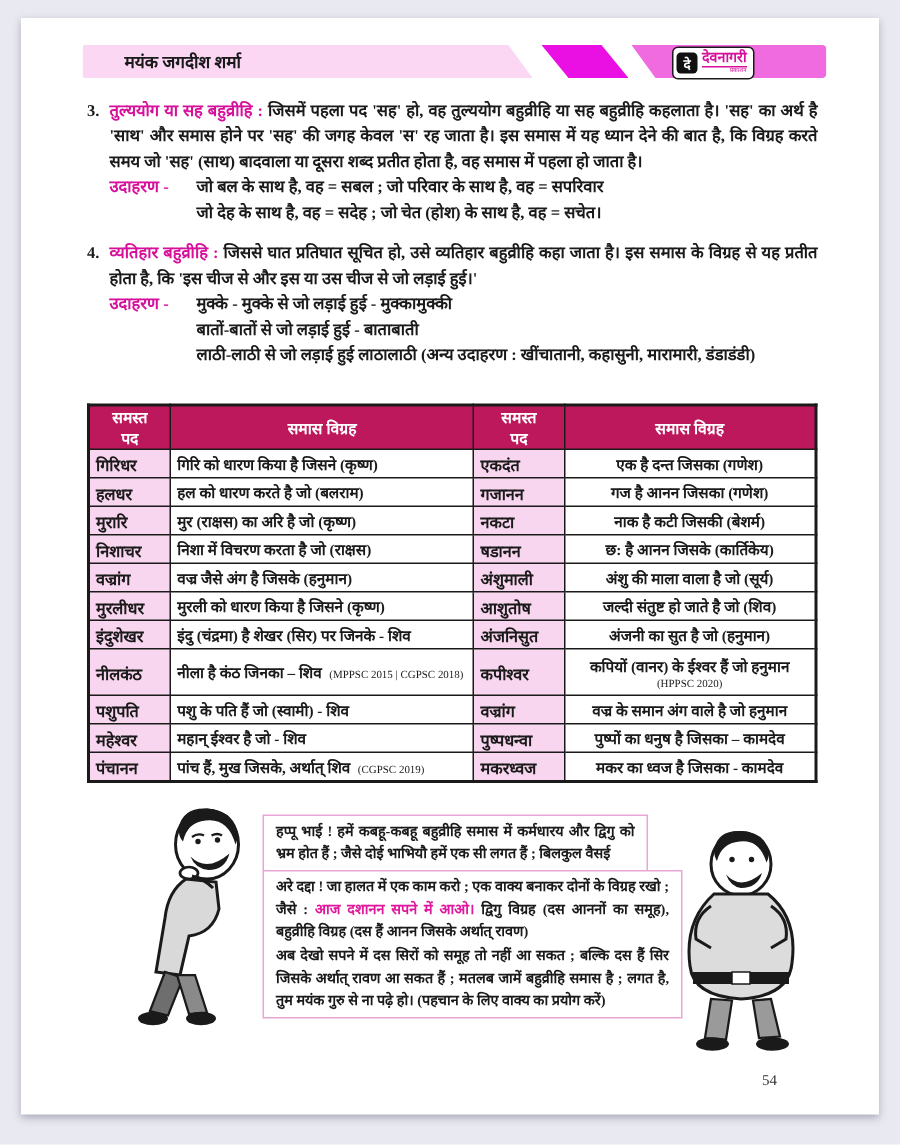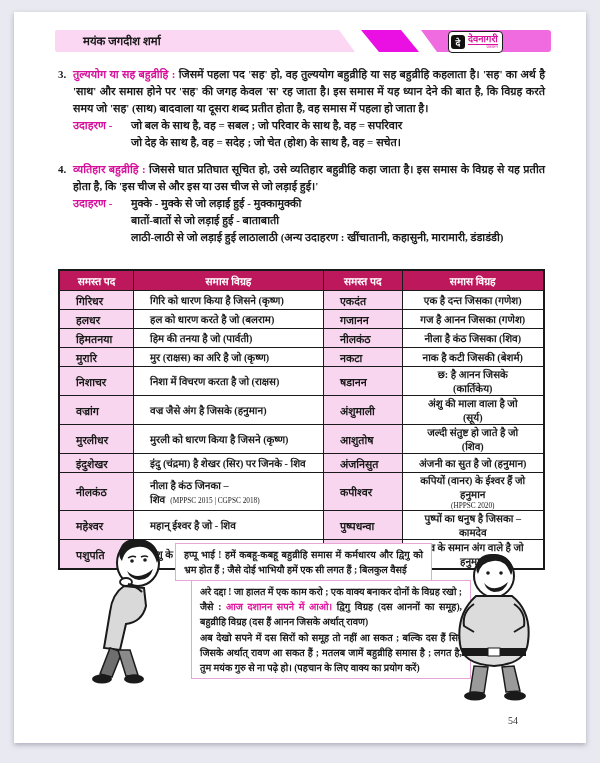--- a/index.html
+++ b/index.html
@@ -31,34 +31,34 @@
   .sec-title{color:#d6109b;font-weight:700;}
   .ex-line{position:relative;padding-left:73px;}
   .ex-label{position:absolute;left:15px;top:0;color:#d6109b;font-weight:700;}
   #sec3{top:54px;} #sec4{top:149px;}
 
   
   .tblwrap{position:absolute;left:44px;top:257px;width:487px;}
   table{border-collapse:collapse;width:487px;border:2px solid #1a1a1a;}
   th{background:#be185d;color:#fff;font-size:10.5px;font-weight:700;height:19px;
      border:1px solid #1a1a1a;text-align:center;padding:0 12px;}
-  td{border:1px solid #1a1a1a;height:18px;padding:0 16px;vertical-align:middle;}
+  td{border:1px solid #1a1a1a;height:18px;padding:0 4px;vertical-align:middle;}
   td.w{background:#f9d6ef;font-size:10.8px;font-weight:700;width:46px;}
   td.w2{width:53px;font-family:Liberation Serif, serif;}
   td.v{font-size:10.2px;font-weight:600;}
   td.vL{width:206px;} td.vR{width:176px;text-align:center;}
   tr.tall td{height:30px;}
   .tag{font-size:7.3px;font-weight:400;margin-left:5px;white-space:nowrap;}
   .tag-block .tag{display:block;margin-left:0;line-height:9px;}
 
   
   .bubble{position:absolute;border:1.3px solid #e8a6d6;border-radius:0;background:#fff;
           font-size:9.6px;font-weight:700;line-height:15.2px;text-align:justify;padding:3px 8px;}
   #bubble1{left:161px;top:531px;width:239px;}
-  #bubble2{left:177px;top:568px;width:262px;}
+  #bubble2{left:161px;top:568px;width:262px;}
   .hl{color:#e0189e;font-weight:700;}
 
   .cartoon{position:absolute;}
   #cartoon-left{left:72px;top:524px;}
   #cartoon-right{left:430px;top:540px;}
 
   .pageno{position:absolute;left:494px;top:691px;font-size:10px;font-weight:400;color:#333;margin-top:12px;}
 </style>
 </head>
 <body>
@@ -127,26 +127,20 @@
           <td class="w w2">एकदंत</td>
           <td class="v vR"><span>एक है दन्त जिसका (गणेश)</span></td>
         </tr>
         <tr>
           <td class="w">हलधर</td>
           <td class="v vL"><span>हल को धारण करते है जो (बलराम)</span></td>
           <td class="w w2">गजानन</td>
           <td class="v vR"><span>गज है आनन जिसका (गणेश)</span></td>
         </tr>
         <tr>
-          <td class="w">हिमतनया</td>
-          <td class="v vL"><span>हिम की तनया है जो (पार्वती)</span></td>
-          <td class="w w2">नीलकंठ</td>
-          <td class="v vR"><span>नीला है कंठ जिसका (शिव)</span></td>
-        </tr>
-        <tr>
           <td class="w">मुरारि</td>
           <td class="v vL"><span>मुर (राक्षस) का अरि है जो (कृष्ण)</span></td>
           <td class="w w2">नकटा</td>
           <td class="v vR"><span>नाक है कटी जिसकी (बेशर्म)</span></td>
         </tr>
         <tr>
           <td class="w">निशाचर</td>
           <td class="v vL"><span>निशा में विचरण करता है जो (राक्षस)</span></td>
           <td class="w w2">षडानन</td>
           <td class="v vR"><span>छ: है आनन जिसके (कार्तिकेय)</span></td>
@@ -169,30 +163,36 @@
           <td class="w w2">अंजनिसुत</td>
           <td class="v vR"><span>अंजनी का सुत है जो (हनुमान)</span></td>
         </tr>
         <tr class="tall">
           <td class="w">नीलकंठ</td>
           <td class="v vL"><span>नीला है कंठ जिनका – शिव</span><span class="tag">(MPPSC 2015 | CGPSC 2018)</span></td>
           <td class="w w2">कपीश्वर</td>
           <td class="v vR tag-block"><span>कपियों (वानर) के ईश्वर हैं जो हनुमान</span><span class="tag">(HPPSC 2020)</span></td>
         </tr>
         <tr>
+          <td class="w">पशुपति</td>
+          <td class="v vL"><span>पशु के पति हैं जो  (स्वामी) - शिव</span></td>
+          <td class="w w2">वज्रांग</td>
+          <td class="v vR"><span>वज्र के समान अंग वाले है जो हनुमान</span></td>
+        </tr>
+        <tr>
           <td class="w">महेश्वर</td>
           <td class="v vL"><span>महान् ईश्वर है जो  - शिव</span></td>
           <td class="w w2">पुष्पधन्वा</td>
           <td class="v vR"><span>पुष्पों का धनुष है जिसका – कामदेव</span></td>
         </tr>
         <tr>
-          <td class="w">पशुपति</td>
-          <td class="v vL"><span>पशु के पति हैं जो  (स्वामी) - शिव</span></td>
-          <td class="w w2">वज्रांग</td>
-          <td class="v vR"><span>वज्र के समान अंग वाले है जो हनुमान</span></td>
+          <td class="w">पंचानन</td>
+          <td class="v vL"><span>पांच हैं, मुख जिसके, अर्थात् शिव</span><span class="tag">(CGPSC 2019)</span></td>
+          <td class="w w2">मकरध्वज</td>
+          <td class="v vR"><span>मकर का ध्वज है जिसका - कामदेव</span></td>
         </tr>
       </tbody>
     </table>
   </div>
 
   <div class="bubble" id="bubble1">
     <span>हप्पू भाई ! हमें कबहू-कबहू बहुव्रीहि समास में कर्मधारय और द्विगु को भ्रम होत हैं ; जैसे दोई भाभियौ हमें एक सी लगत हैं ; बिलकुल वैसई</span>
   </div>
   <div class="bubble" id="bubble2">
     <div><span>अरे दद्दा ! जा हालत में एक काम करो ; एक वाक्य बनाकर दोनों के विग्रह रखो ; जैसे : </span><span class="hl">आज दशानन सपने में आओ।</span><span> द्विगु विग्रह (दस आननों का समूह), बहुव्रीहि विग्रह (दस हैं आनन जिसके अर्थात् रावण)</span></div>

